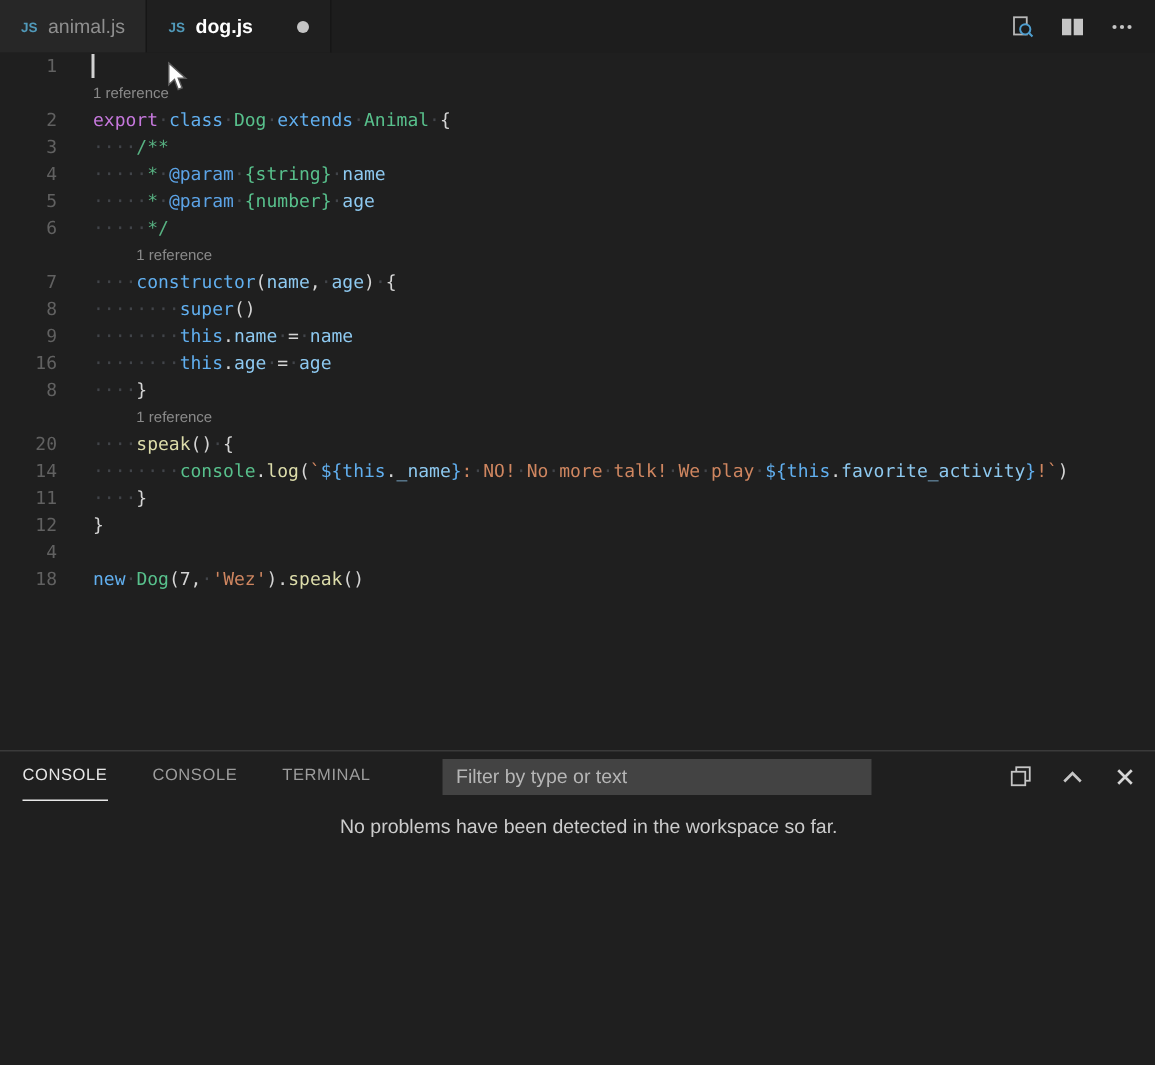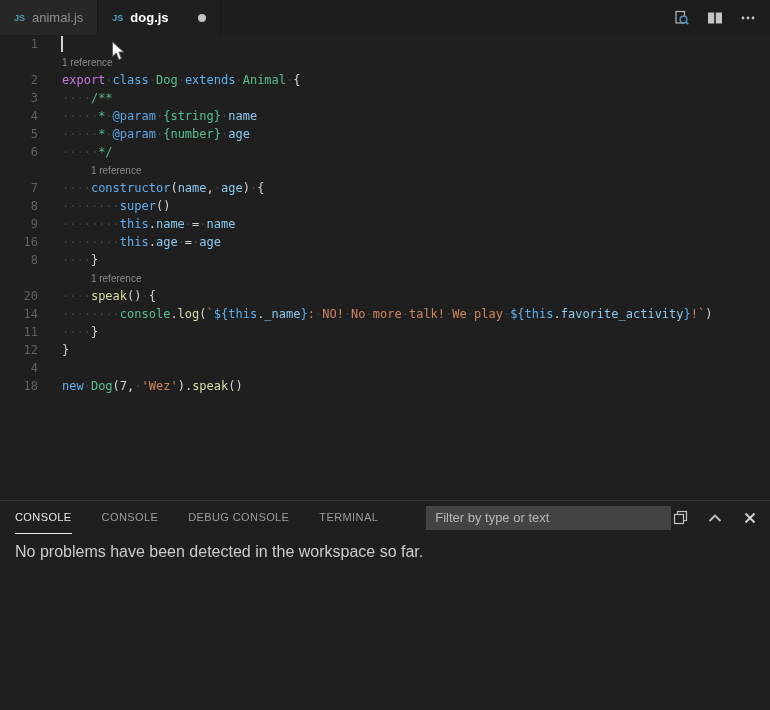--- a/index.html
+++ b/index.html
@@ -41,21 +41,21 @@
     border-bottom:1px solid transparent; cursor:default; white-space:nowrap;
   }
   .ptab.active { color:#e7e7e7; border-bottom-color:#e7e7e7; }
   .filter-input {
     width:286px; height:24px; margin-left:18px; padding:0 9px;
     background:#434343; border:none; outline:none; color:#e0e0e0; font-size:13px;
     font-family:"Liberation Sans", sans-serif;
   }
   .filter-input::placeholder { color:#b6b6b6; }
   .panel-actions { margin-left:auto; display:flex; align-items:center; gap:17px; padding-right:11px; }
-  .panel-message { padding:9px 0 0 15px; font-size:16px; color:#cccccc; }
+  .panel-message { padding:9px 0 0 15px; font-size:13px; color:#cccccc;text-align:center; }
 </style>
 </head>
 <body>
 
 <div class="window">
 
   <div class="tabbar">
     <div class="tabs" id="editor-tabs">
         <div class="tab">
           <span class="js-badge" style="color: rgb(81, 154, 186);">JS</span>
@@ -180,21 +180,20 @@
         <path d="M1.5 1 L1.5 15.5 L5.3 12 L7.8 18.6 L10.4 17.5 L7.9 11.1 L12.8 11.1 Z" fill="#ffffff" stroke="#5a5a5a" stroke-width="1"></path>
       </svg>
     </span>
   </div>
 
   <div class="panel">
     <div class="panel-header">
       <div style="display:flex;align-items:stretch;height:100%;" id="panel-tabs">
           <div class="ptab active">CONSOLE</div>
           <div class="ptab">CONSOLE</div>
-          <div class="ptab">DEBUG CONSOLE</div>
           <div class="ptab">TERMINAL</div>
         </div>
       <input class="filter-input" type="text" placeholder="Filter by type or text" style="">
       <div class="panel-actions">
         <span class="icon-btn">
           <svg width="15" height="15" viewBox="0 0 15 15">
             <rect x="4.5" y="1.5" width="9" height="9" fill="none" stroke="#c5c5c5" stroke-width="1.2"></rect>
             <rect x="1.5" y="4.5" width="9" height="9" fill="#1f1f1f" stroke="#c5c5c5" stroke-width="1.2"></rect>
           </svg>
         </span>

